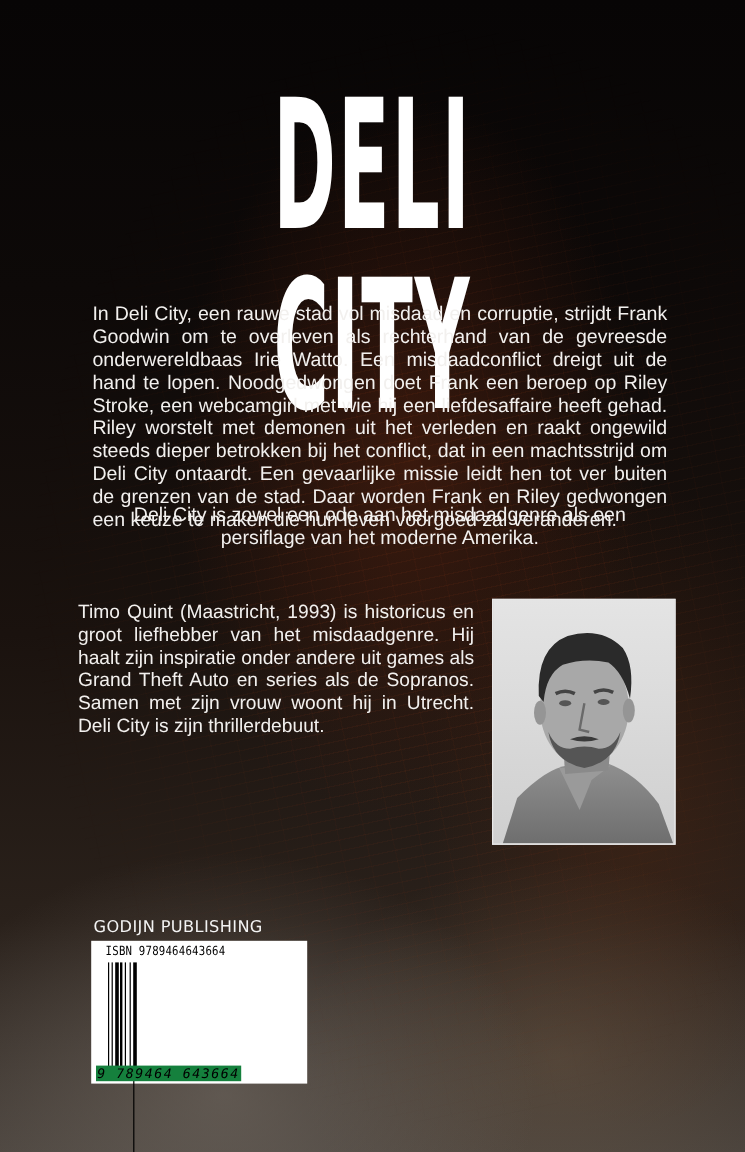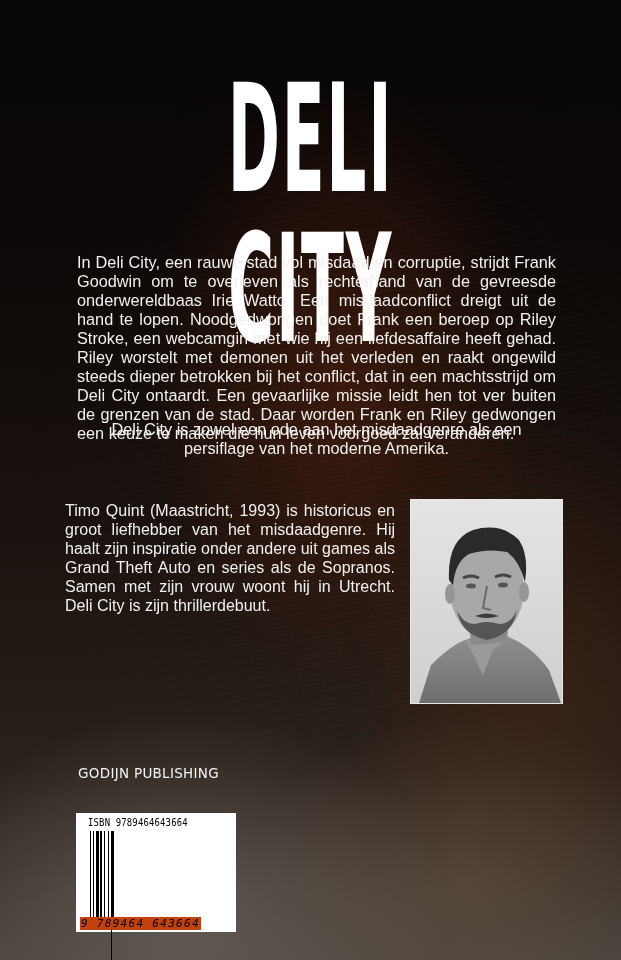--- a/index.html
+++ b/index.html
@@ -51,36 +51,36 @@
   .photo {
     position: absolute; left: 410px; top: 499px; width: 151px; height: 203px;
     background: #d9d9d9; border: 1px solid #e8e8e8; overflow: hidden;
   }
   .publisher {
     position: absolute; left: 78px; top: 765px; color: #f3f3f3;
     font-family: "DejaVu Sans", sans-serif; font-weight: normal; font-size: 13.5px;
     letter-spacing: 0.3px;
   }
   .barcode-box {
-    position: absolute; left: 76px; top: 813px; width: 160px; height: 119px;
+    position: absolute; left: 76px; top: 784px; width: 180px; height: 119px;
     background: #ffffff;
   }
   .isbn-top {
     position: absolute; left: 12px; top: 3px;
     font-family: "DejaVu Sans Mono", monospace; font-size: 10.5px; color: #000;
     letter-spacing: 0.2px; transform: scaleX(0.85); transform-origin: left;
   }
   .bars {
     position: absolute; left: 14px; top: 18px; width: 118px; height: 93px;
     display: flex; align-items: stretch;
   }
   .bars i { display: block; background: #000; height: 100%; }
   .bars b { display: block; height: 100%; }
   .isbn-bottom {
-    position: absolute; left: 4px; bottom: 2px; background: #c2410c;
+    position: absolute; left: 4px; bottom: 2px; background: #15803d;
     font-family: "DejaVu Sans Mono", monospace; font-size: 11px; color: #000;
     letter-spacing: 1.3px; padding: 0 1px;
   }
 </style>
 </head>
 <body>
 
 
 
 <div class="cover">

